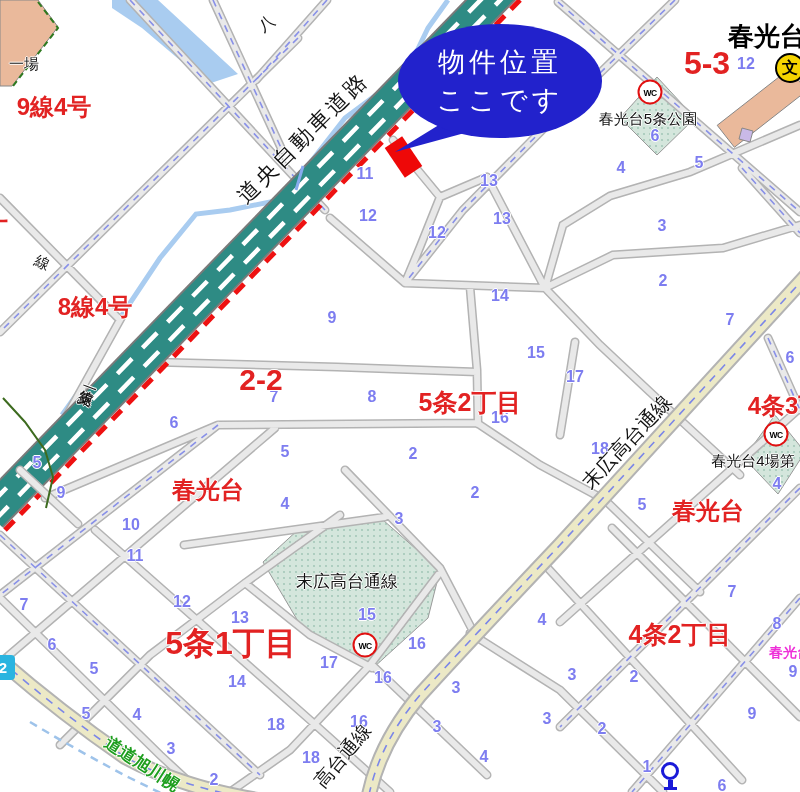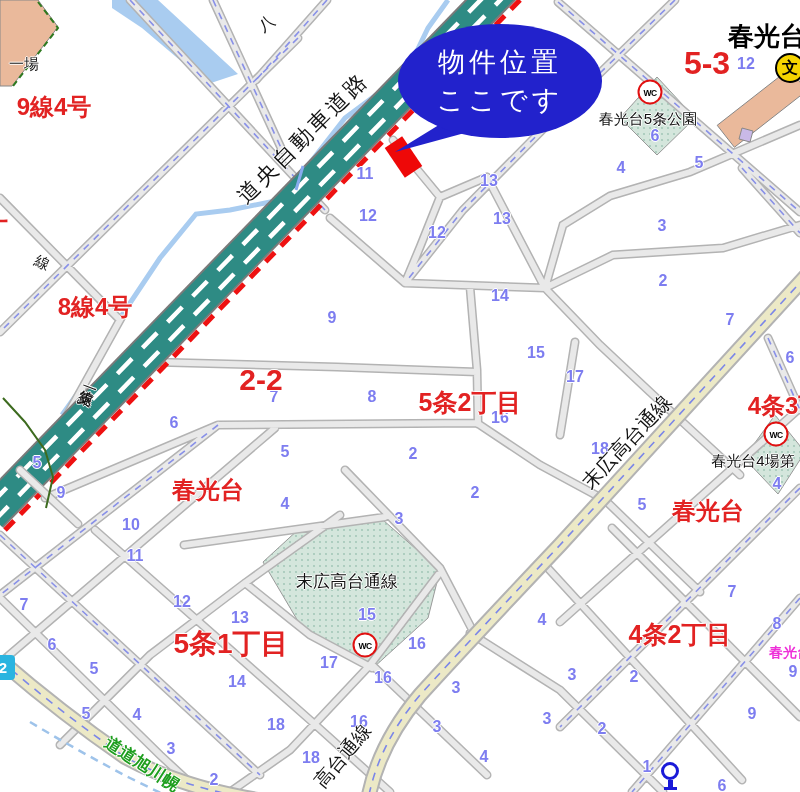--- a/index.html
+++ b/index.html
@@ -129,21 +129,21 @@
 
   <div id="labels">
       <span class="lbl red" style="left: 54px; top: 107px; font-size: 24px; transform: translate(-50%, -50%);">9線4号</span>
       <span class="lbl red" style="left: 95px; top: 307px; font-size: 24px; transform: translate(-50%, -50%);">8線4号</span>
       <span class="lbl red" style="left: -4px; top: 230px; font-size: 24px; transform: translate(-50%, -50%);">丁</span>
       <span class="lbl red" style="left: 261px; top: 380px; font-size: 30px; transform: translate(-50%, -50%);">2-2</span>
       <span class="lbl red" style="left: 470px; top: 402px; font-size: 25px; transform: translate(-50%, -50%);">5条2丁目</span>
       <span class="lbl red" style="left: 797px; top: 406px; font-size: 24px; transform: translate(-50%, -50%);">4条3丁目</span>
       <span class="lbl red" style="left: 208px; top: 490px; font-size: 24px; transform: translate(-50%, -50%);">春光台</span>
       <span class="lbl red" style="left: 708px; top: 511px; font-size: 24px; transform: translate(-50%, -50%);">春光台</span>
-      <span class="lbl red" style="left: 231px; top: 644px; font-size: 28px; transform: translate(-50%, -50%);">5条1丁目</span>
+      <span class="lbl red" style="left: 231px; top: 644px; font-size: 32px; transform: translate(-50%, -50%);">5条1丁目</span>
       <span class="lbl red" style="left: 680px; top: 634px; font-size: 25px; transform: translate(-50%, -50%);">4条2丁目</span>
       <span class="lbl red" style="left: 707px; top: 63px; font-size: 32px; transform: translate(-50%, -50%);">5-3</span>
       <span class="lbl black-bold" style="left: 767px; top: 36px; font-size: 26px; transform: translate(-50%, -50%);">春光台</span>
       <span class="lbl black" style="left: 648px; top: 119px; font-size: 15px; transform: translate(-50%, -50%);">春光台5条公園</span>
       <span class="lbl black" style="left: 347px; top: 581px; font-size: 17px; transform: translate(-50%, -50%);">末広高台通線</span>
       <span class="lbl black" style="left: 753px; top: 461px; font-size: 15px; transform: translate(-50%, -50%);">春光台4場第</span>
       <span class="lbl black" style="left: 24px; top: 64px; font-size: 15px; transform: translate(-50%, -50%);">一場</span>
       <span class="lbl black" style="left: 267px; top: 24px; font-size: 16px; transform: translate(-50%, -50%) rotate(-35deg);">八</span>
       <span class="lbl magenta" style="left: 790px; top: 653px; font-size: 14px; transform: translate(-50%, -50%);">春光台</span>
       <span class="lbl black" style="left: 303px; top: 138px; font-size: 22px; letter-spacing: 3px; transform: translate(-50%, -50%) rotate(-45deg);">道央自動車道路</span>

